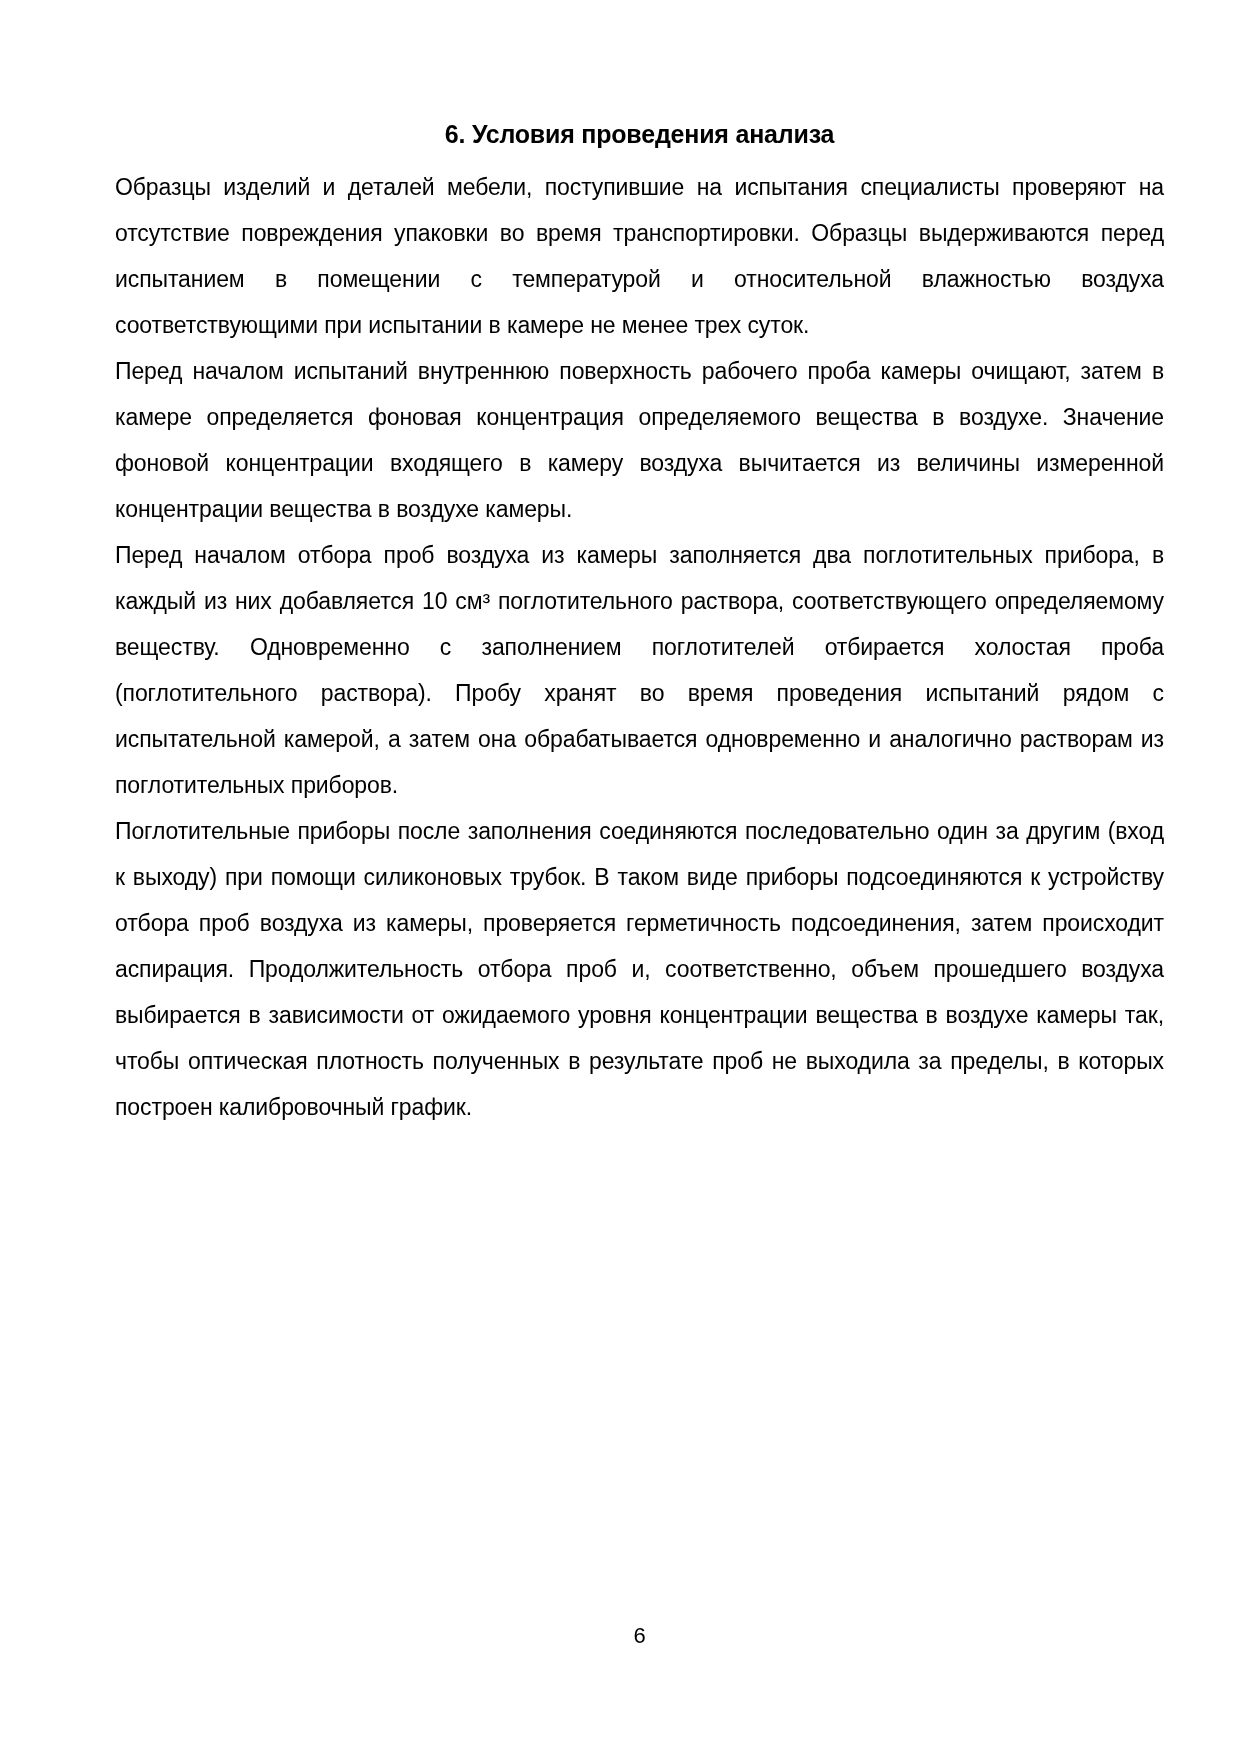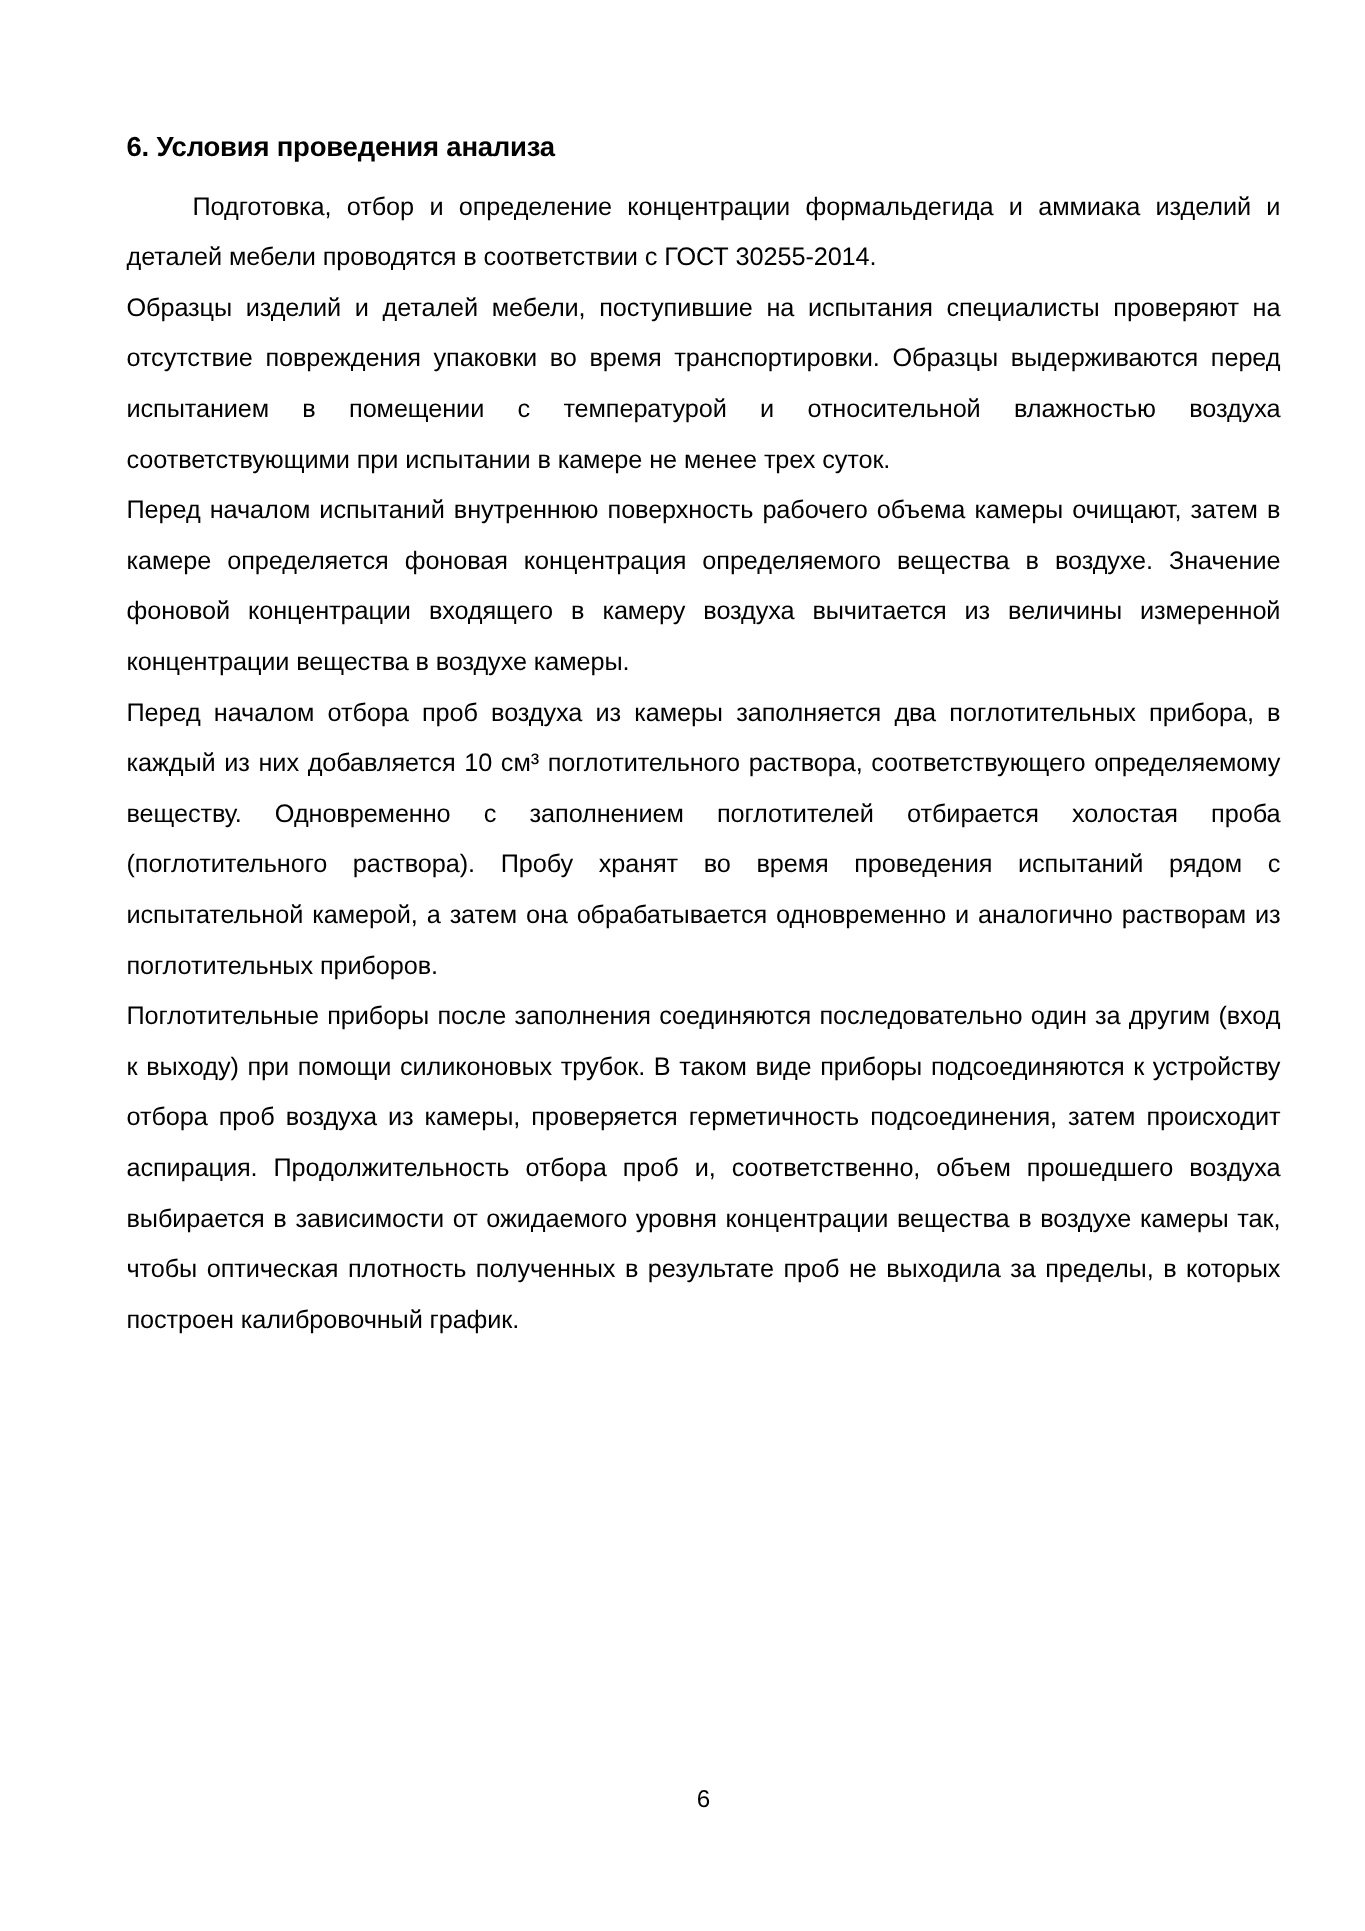--- a/index.html
+++ b/index.html
@@ -19,21 +19,21 @@
   .content {
     position: absolute;
     left: 115px;
     top: 118px;
     width: 1049px;
   }
   .doc-title {
     font-size: 25px;
     font-weight: 700;
     line-height: 32px;
-    text-align: left;
+    text-align: center;
     margin: 0 0 14px 0;
     letter-spacing: -0.2px;
   }
   .para {
     font-size: 23px;
     line-height: 46px;
     text-align: justify;
     text-justify: inter-word;
     margin: 0;
     letter-spacing: -0.1px;
@@ -50,20 +50,19 @@
     font-size: 22px;
     line-height: 28px;
   }
 </style>
 </head>
 <body>
 
 <div class="page">
   <main class="content">
     <h1 class="doc-title">6. Условия проведения анализа</h1>
-    <p class="para first-indent">Подготовка, отбор и определение концентрации формальдегида и аммиака изделий и деталей мебели проводятся в соответствии с ГОСТ 30255-2014.</p>
     <p class="para">Образцы изделий и деталей мебели, поступившие на испытания специалисты проверяют на отсутствие повреждения упаковки во время транспортировки. Образцы выдерживаются перед испытанием в помещении с температурой и относительной влажностью воздуха соответствующими при испытании в камере не менее трех суток.</p>
-    <p class="para">Перед началом испытаний внутреннюю поверхность рабочего объема камеры очищают, затем в камере определяется фоновая концентрация определяемого вещества в воздухе. Значение фоновой концентрации входящего в камеру воздуха вычитается из величины измеренной концентрации вещества в воздухе камеры.</p>
+    <p class="para">Перед началом испытаний внутреннюю поверхность рабочего проба камеры очищают, затем в камере определяется фоновая концентрация определяемого вещества в воздухе. Значение фоновой концентрации входящего в камеру воздуха вычитается из величины измеренной концентрации вещества в воздухе камеры.</p>
     <p class="para">Перед началом отбора проб воздуха из камеры заполняется два поглотительных прибора, в каждый из них добавляется 10 см³ поглотительного раствора, соответствующего определяемому веществу. Одновременно с заполнением поглотителей отбирается холостая проба (поглотительного раствора). Пробу хранят во время проведения испытаний рядом с испытательной камерой, а затем она обрабатывается одновременно и аналогично растворам из поглотительных приборов.</p>
     <p class="para">Поглотительные приборы после заполнения соединяются последовательно один за другим (вход к выходу) при помощи силиконовых трубок. В таком виде приборы подсоединяются к устройству отбора проб воздуха из камеры, проверяется герметичность подсоединения, затем происходит аспирация. Продолжительность отбора проб и, соответственно, объем прошедшего воздуха выбирается в зависимости от ожидаемого уровня концентрации вещества в воздухе камеры так, чтобы оптическая плотность полученных в результате проб не выходила за пределы, в которых построен калибровочный график.</p>
   </main>
   <footer class="page-number">6</footer>
 </div>
 
 </body></html>

